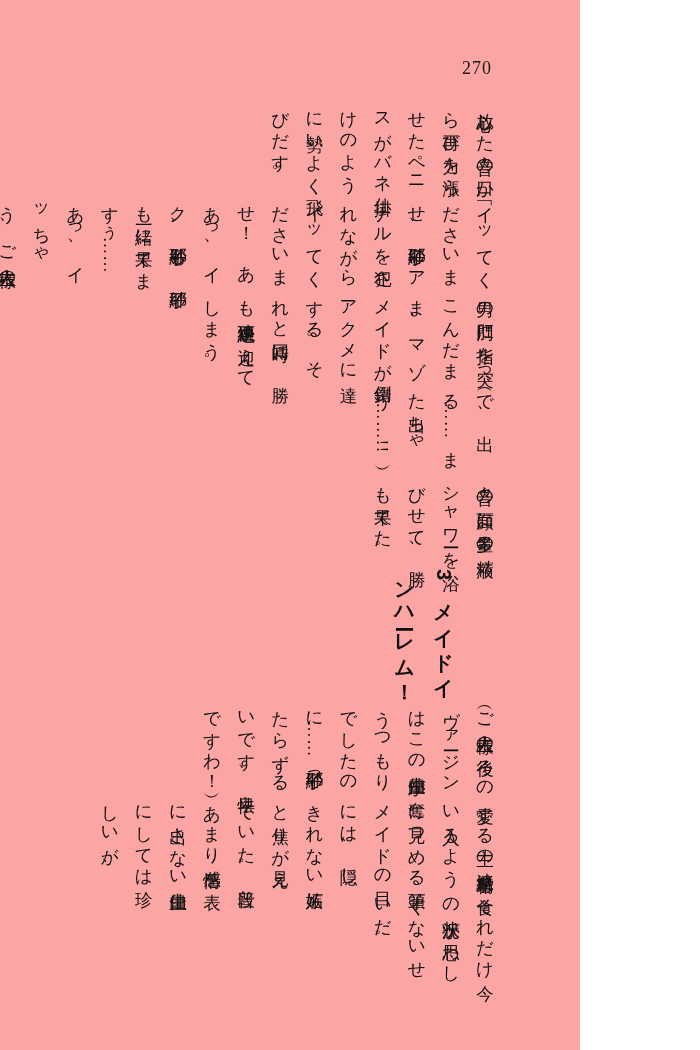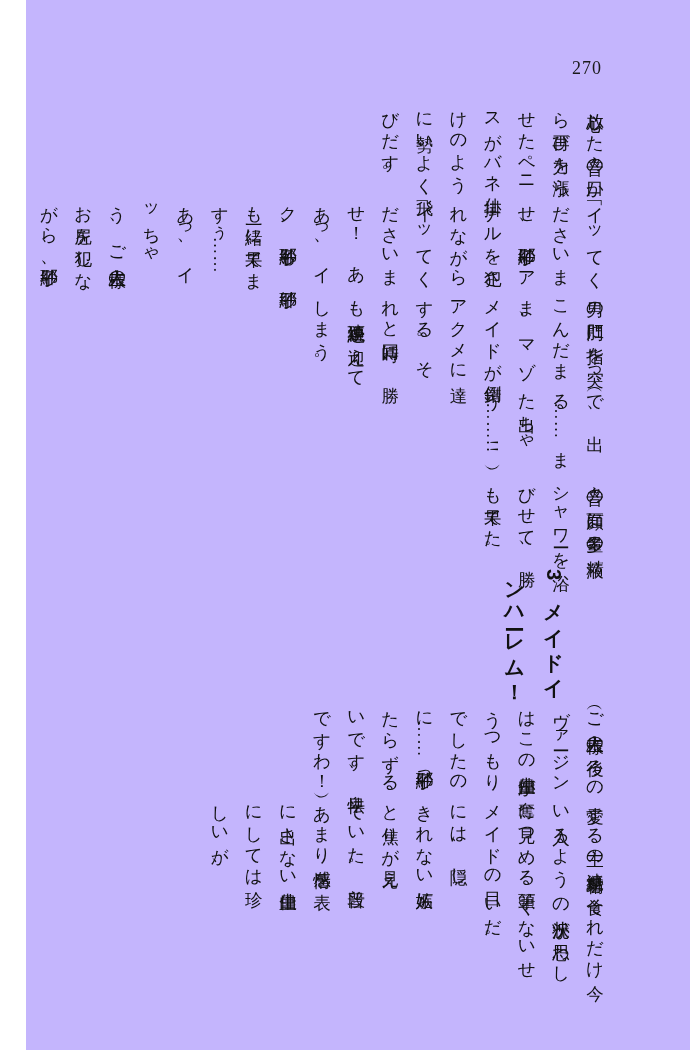--- a/index.html
+++ b/index.html
@@ -2,27 +2,26 @@
 <html><head>
 <meta charset="utf-8">
 <style>
   html, body {
     margin: 0;
     padding: 0;
     background: #ffffff;
   }
   .page {
     position: relative;
-    width: 664px;
+    width: 580px;
     height: 1050px;
-    background: #c4b5fd;
+    background: #fca5a5;
     overflow: hidden;
     font-family: "Liberation Serif", "DejaVu Serif", serif;
     color: #111111;
-    margin-left: 26px;
   }
   .page-number {
     position: absolute;
     top: 58px;
     right: 88px;
     font-size: 18px;
     letter-spacing: 1px;
     color: #1a1a1a;
     font-family: "Liberation Serif", serif;
   }

